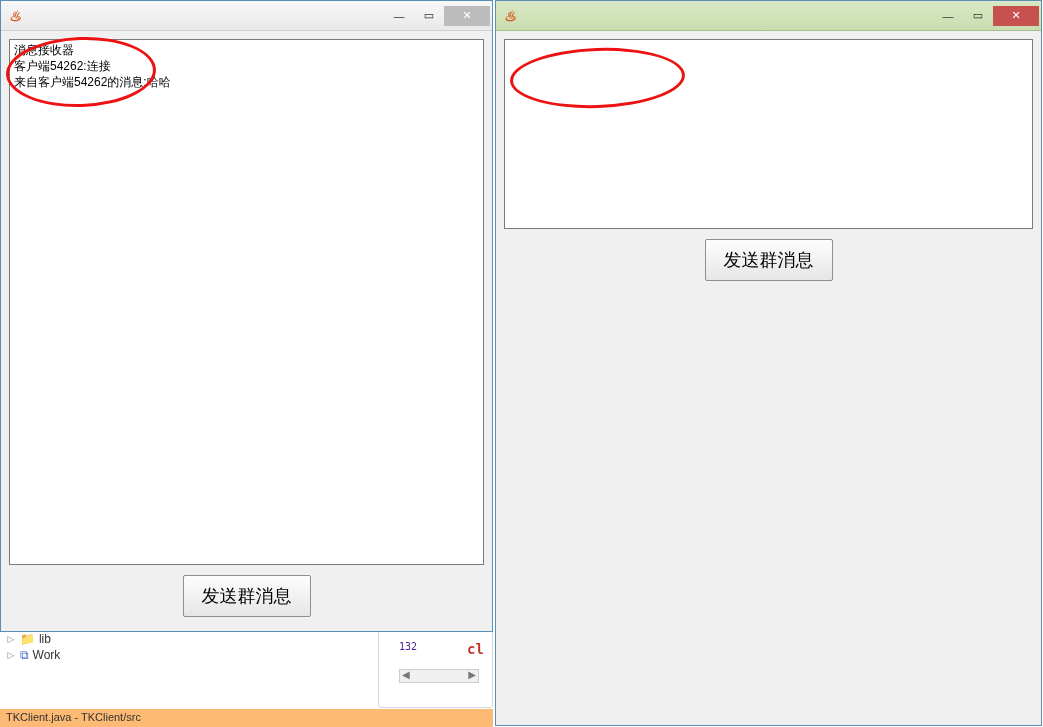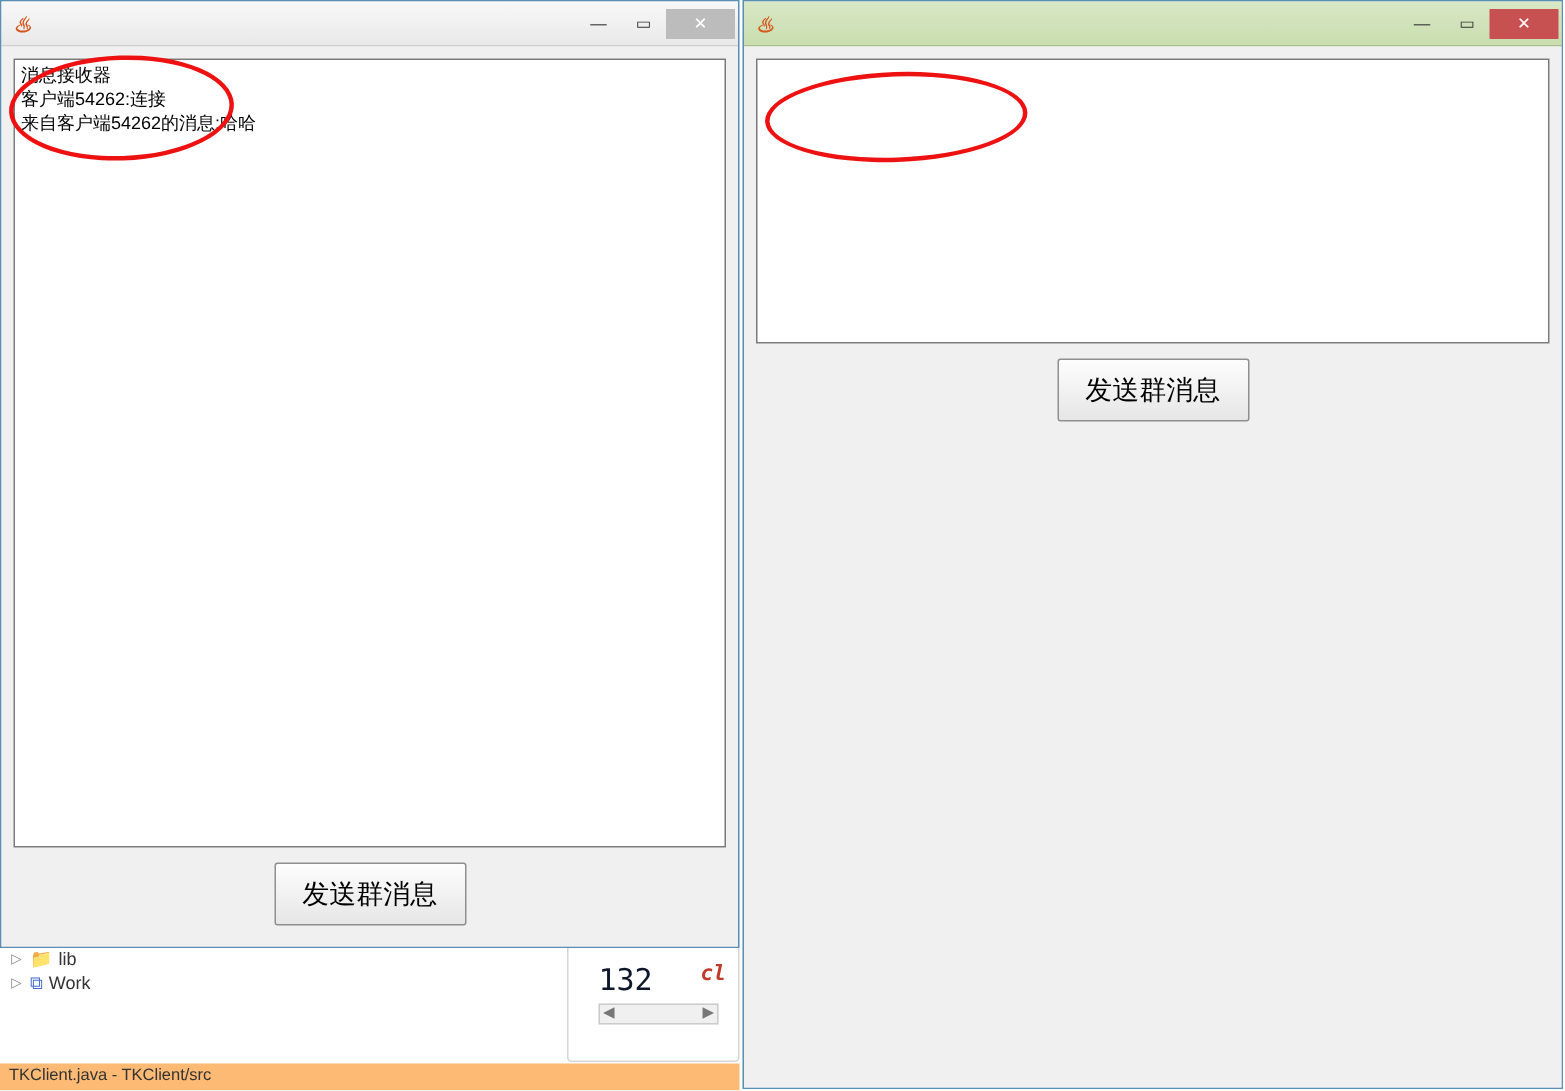--- a/index.html
+++ b/index.html
@@ -91,21 +91,21 @@
     font-size: 12px;
     color: #333;
   }
   .tree-row { display:flex; align-items:center; gap:4px; padding:1px 6px; }
   .tri { color:#888; font-size:9px; width:10px; display:inline-block; text-align:center;}
   .folder { color:#e0b24a; }
   .proj   { color:#4a6ed0; }
   .linenum {
     position:absolute;
     font-family: "Consolas", monospace;
-    font-size: 20px; color:#0f172a;
+    font-size: 10px; color:#4c1d95;
   }
   .ch-red {
     position:absolute; color:#c0392b; font-weight:bold;
     font-family:"Consolas",monospace; font-size:14px;
   }
   .scroll-stub {
     position:absolute; background:#f0f0f0; border:1px solid #ccc;
   }
   .status-strip {
     position:absolute; left:0; bottom:0; height:18px;
@@ -123,21 +123,21 @@
     <span>lib</span>
   </div>
   <div class="tree-row">
     <span class="tri">▷</span>
     <span class="proj">⧉</span>
     <span>Work</span>
   </div>
 </div>
 <div class="ide-frag" style="left:378px; top:630px; width:115px; height:78px; border:1px solid #d5d5d5; border-radius:3px;">
   <span class="linenum" style="left:20px; top:10px;">132</span>
-  <span class="ch-red" style="left:88px; top:10px;font-style:italic;">cl</span>
+  <span class="ch-red" style="left:88px; top:10px;">cl</span>
   <div class="scroll-stub" style="left:20px; top:38px; width:80px; height:14px;">
     <span style="position:absolute;left:2px;top:-1px;font-size:10px;color:#777;">◀</span>
     <span style="position:absolute;right:2px;top:-1px;font-size:10px;color:#777;">▶</span>
   </div>
 </div>
 <div class="status-strip" style="width:493px;">TKClient.java - TKClient/src</div>
 
 <div class="window" style="left:0; top:0; width:493px; height:632px;">
   <div class="titlebar tb-gray">
     <span class="java-icon">♨</span>

